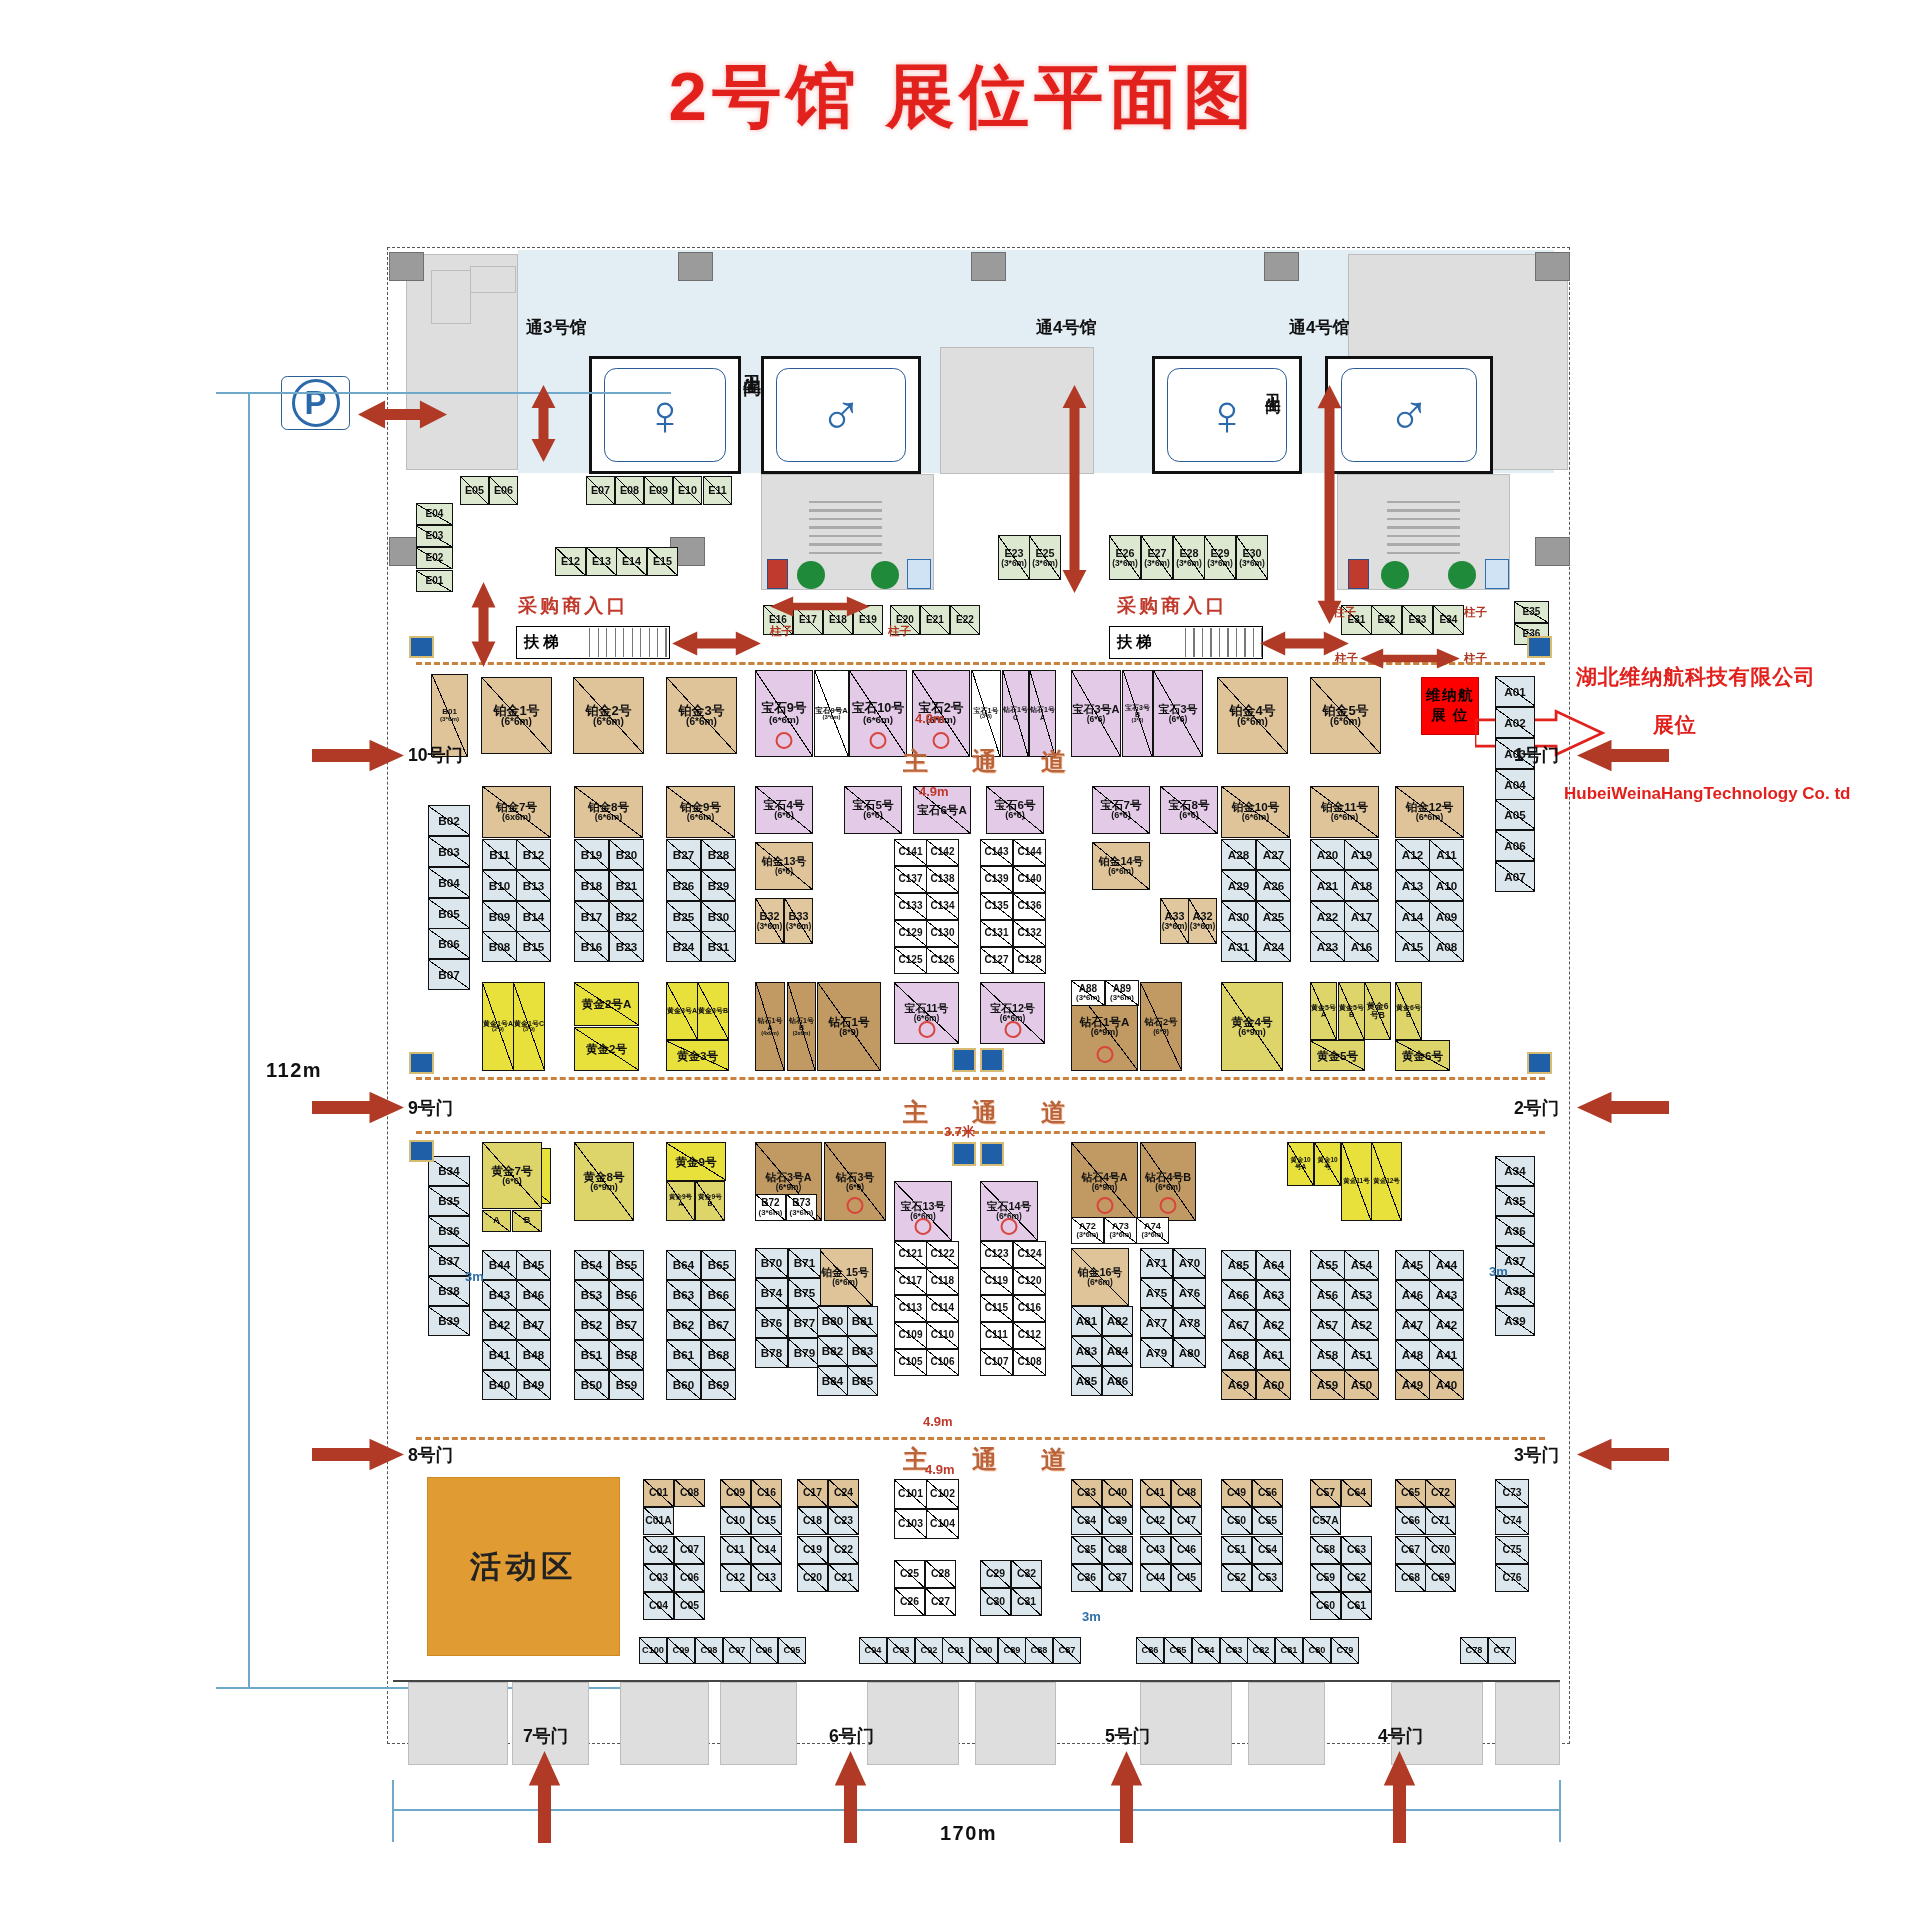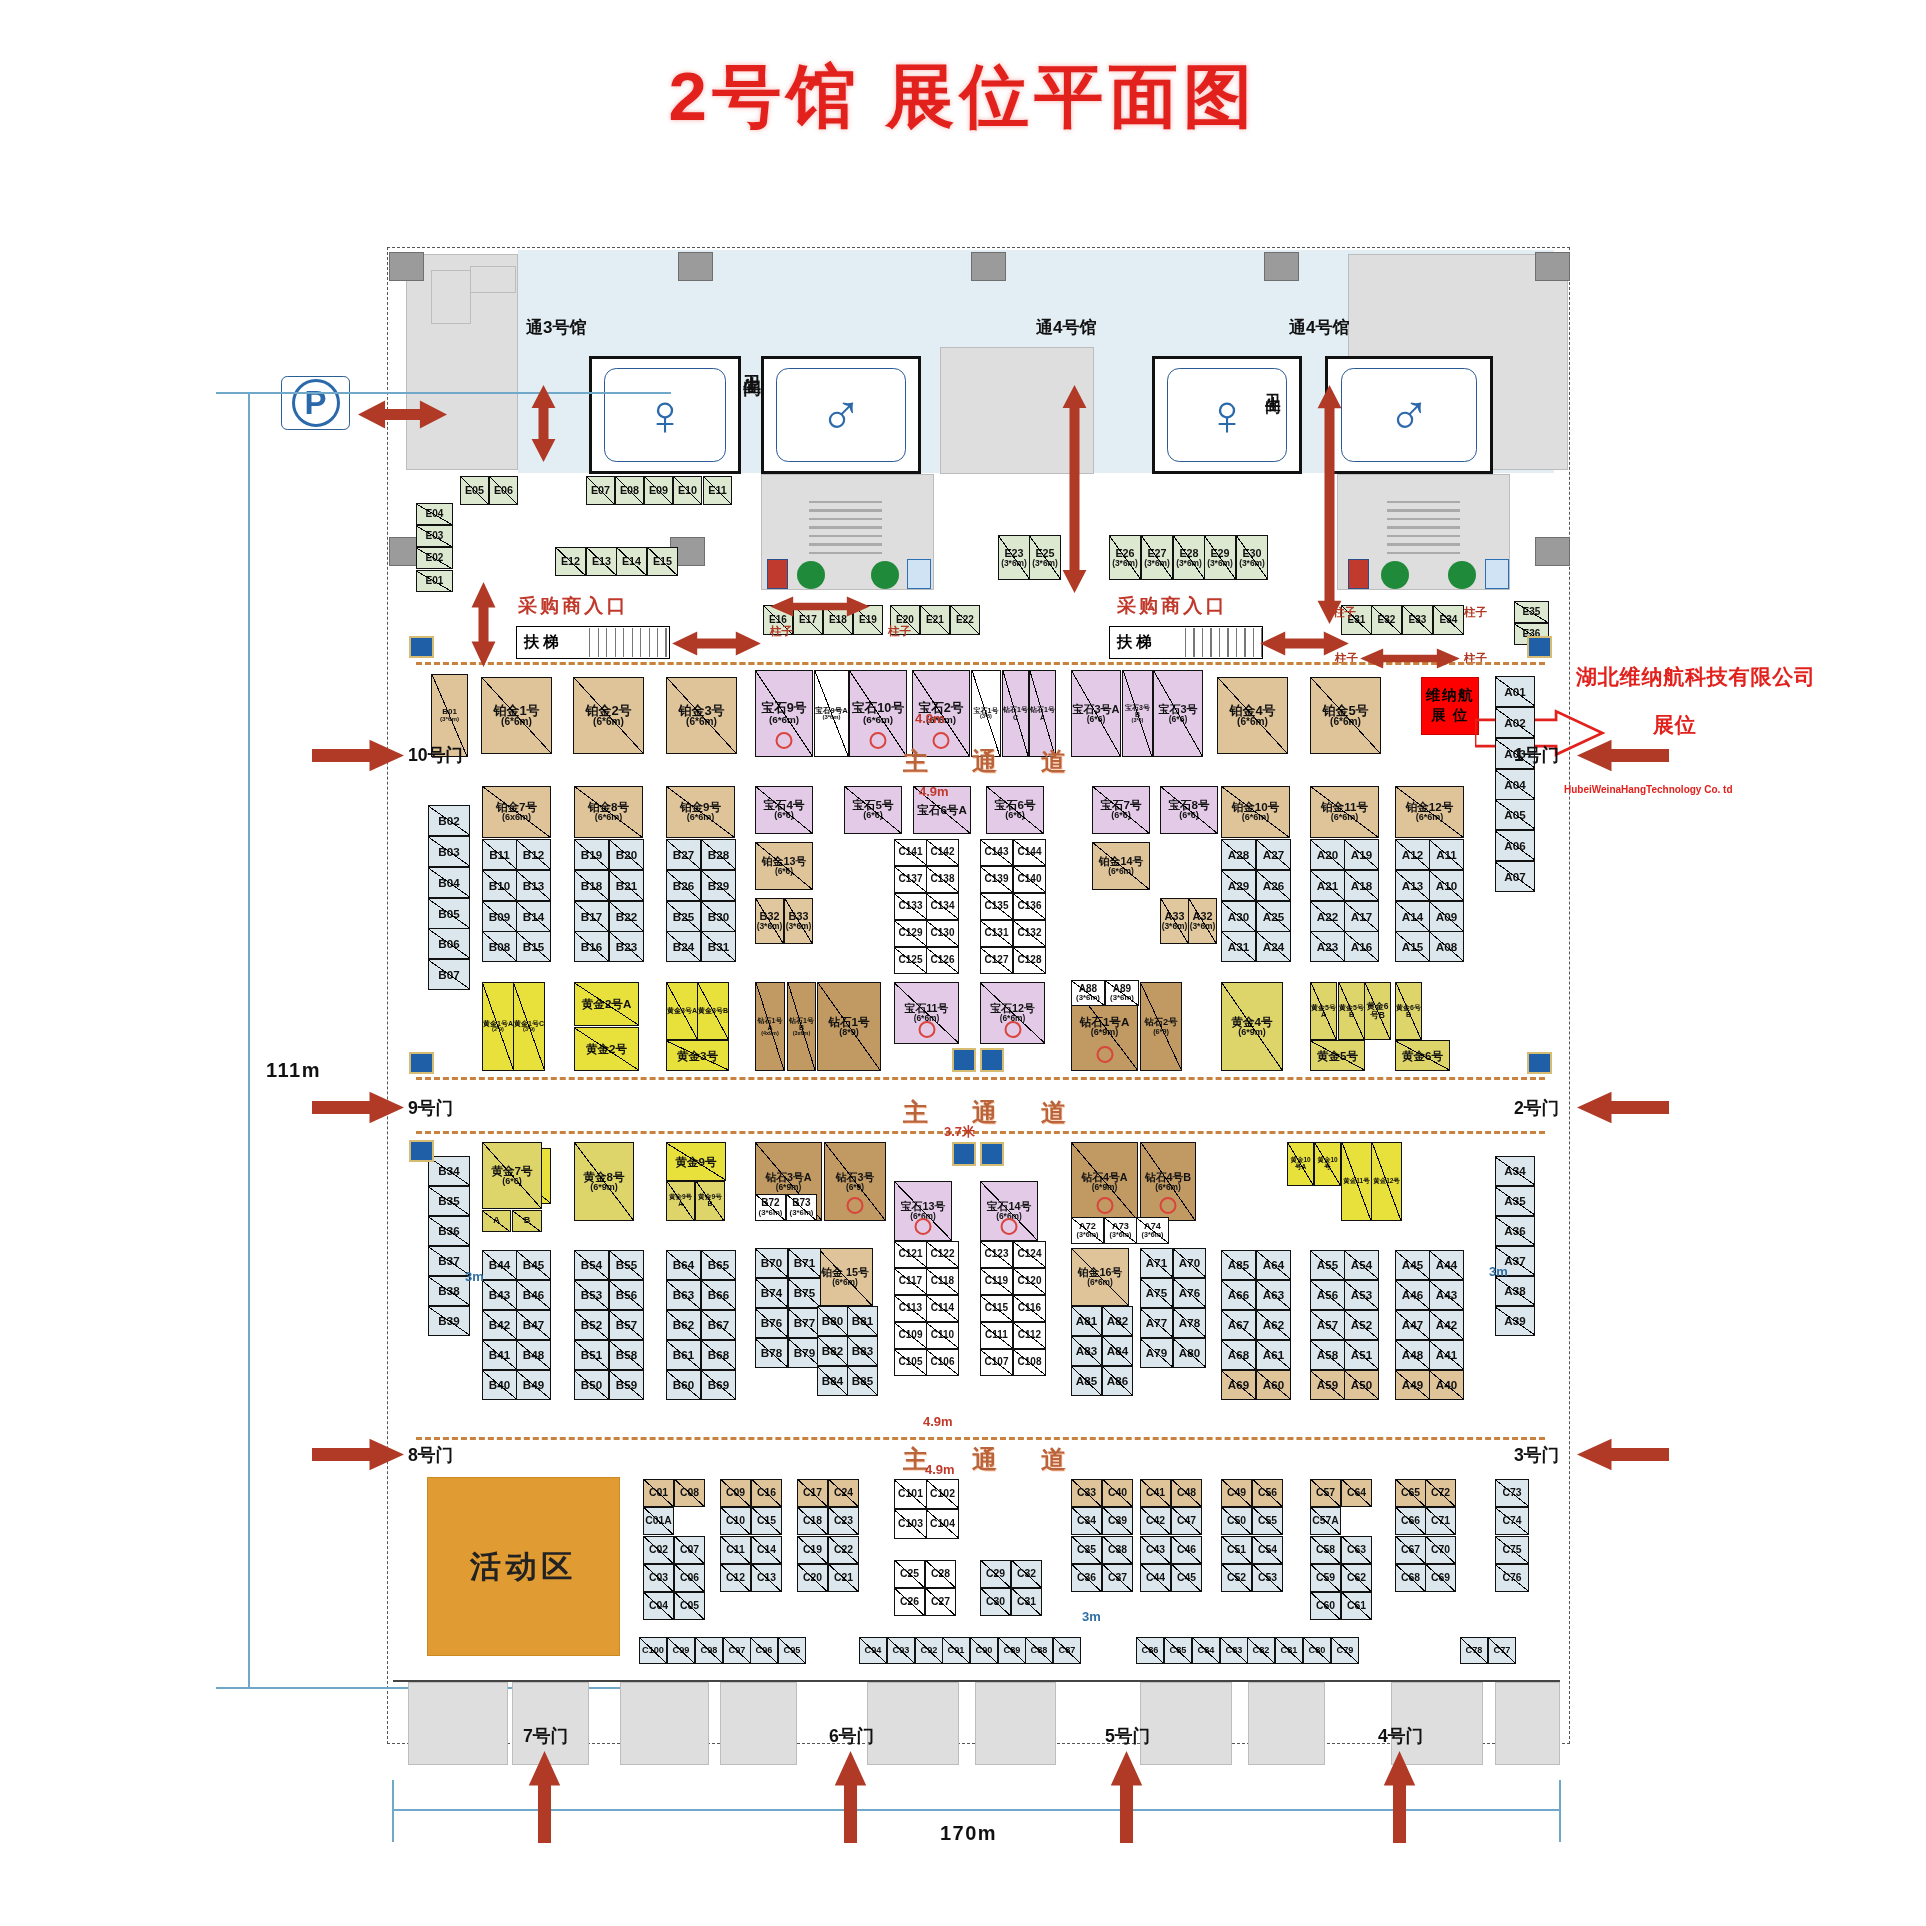--- a/index.html
+++ b/index.html
@@ -137,21 +137,21 @@
   <div class="abs" style="left:1348px;top:559px;width:21px;height:30px;background:#c03a2e;border:1.2px solid #2b4e8a;"></div>
   <div class="abs" style="left:1485px;top:559px;width:24px;height:30px;background:#cfe3f5;border:1.2px solid #2b6fb5;"></div>
 
   <div class="abs pmark" style="left:281px;top:376px;width:69px;height:54px;">
     <span>P</span>
   </div>
 
   <div class="abs dimline" style="left:248px;top:393px;width:1.9px;height:1294px;"></div>
   <div class="abs dimline" style="left:216px;top:392px;width:455px;height:1.5px;"></div>
   <div class="abs dimline" style="left:216px;top:1687px;width:455px;height:1.5px;"></div>
-  <div class="lab dimtxt" style="left:266px;top:1059px;">111m</div>
+  <div class="lab dimtxt" style="left:266px;top:1059px;">112m</div>
 
   <div class="abs dimline" style="left:393px;top:1809px;width:1167px;height:1.9px;"></div>
   <div class="abs dimline" style="left:392px;top:1780px;width:1.5px;height:62px;"></div>
   <div class="abs dimline" style="left:1559px;top:1780px;width:1.5px;height:62px;"></div>
   <div class="lab dimtxt" style="left:940px;top:1822px;">170m</div>
 
   <div id="eTopLeft" style="position: absolute; left: 0px; top: 0px;">
       <div class="bth c-green" style="left: 460px; top: 476px; width: 29px; height: 29px; font-size: 10.8px;">
         <span class="ttl">E05</span>
       </div>
@@ -381,21 +381,21 @@
       </div>
     </div>
 
   <div class="abs vna" style="left:1421px;top:677px;width:58px;height:58px;">
     <div>维纳航</div>
     <div>展 位</div>
   </div>
 
   <div class="lab corp-cn" style="left:1576px;top:663px;">湖北维纳航科技有限公司</div>
   <div class="lab corp-cn" style="left:1653px;top:711px;">展位</div>
-  <div class="lab corp-en" style="left:1564px;top:784px;font-size:10px;">HubeiWeinaHangTechnology Co. td</div>
+  <div class="lab corp-en" style="left:1564px;top:784px;font-size:17px;">HubeiWeinaHangTechnology Co. td</div>
 
   <svg class="abs" style="left:1475px;top:709px;width:193px;height:54px;" viewBox="0 0 500 140">
     <polygon points="0,28 210,28 210,6 330,62 210,118 210,96 0,96" fill="none" stroke="#e2201c" stroke-width="7"></polygon>
   </svg>
 
   <div class="abs dash-line" style="left:416px;top:662px;width:1129px;"></div>
   <div class="lab aisle" style="left:903px;top:745px;">主 通 道</div>
 
   <div id="row2head">
       <div class="bth c-plat" style="left: 482px; top: 786px; width: 69px; height: 52px; font-size: 11.6px;">

